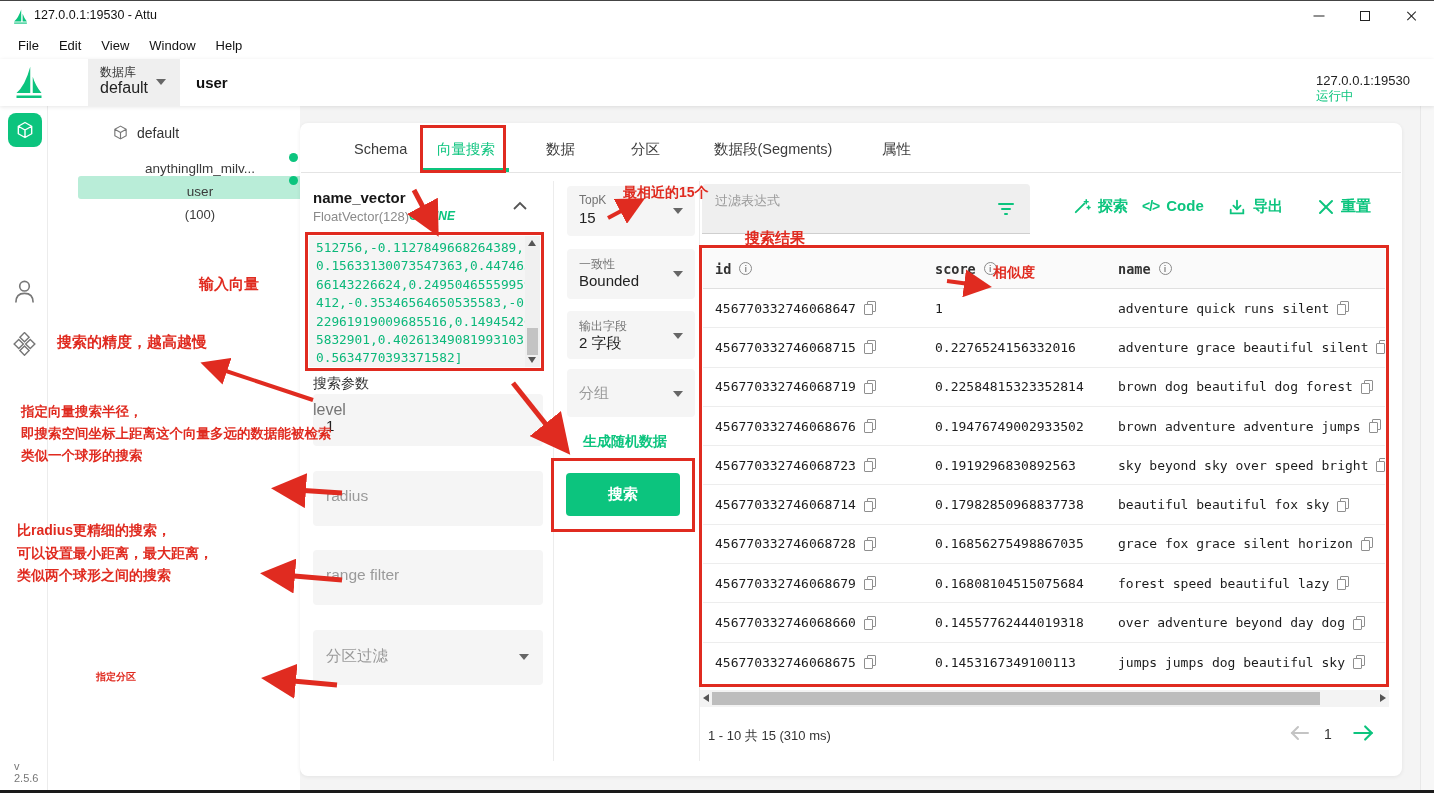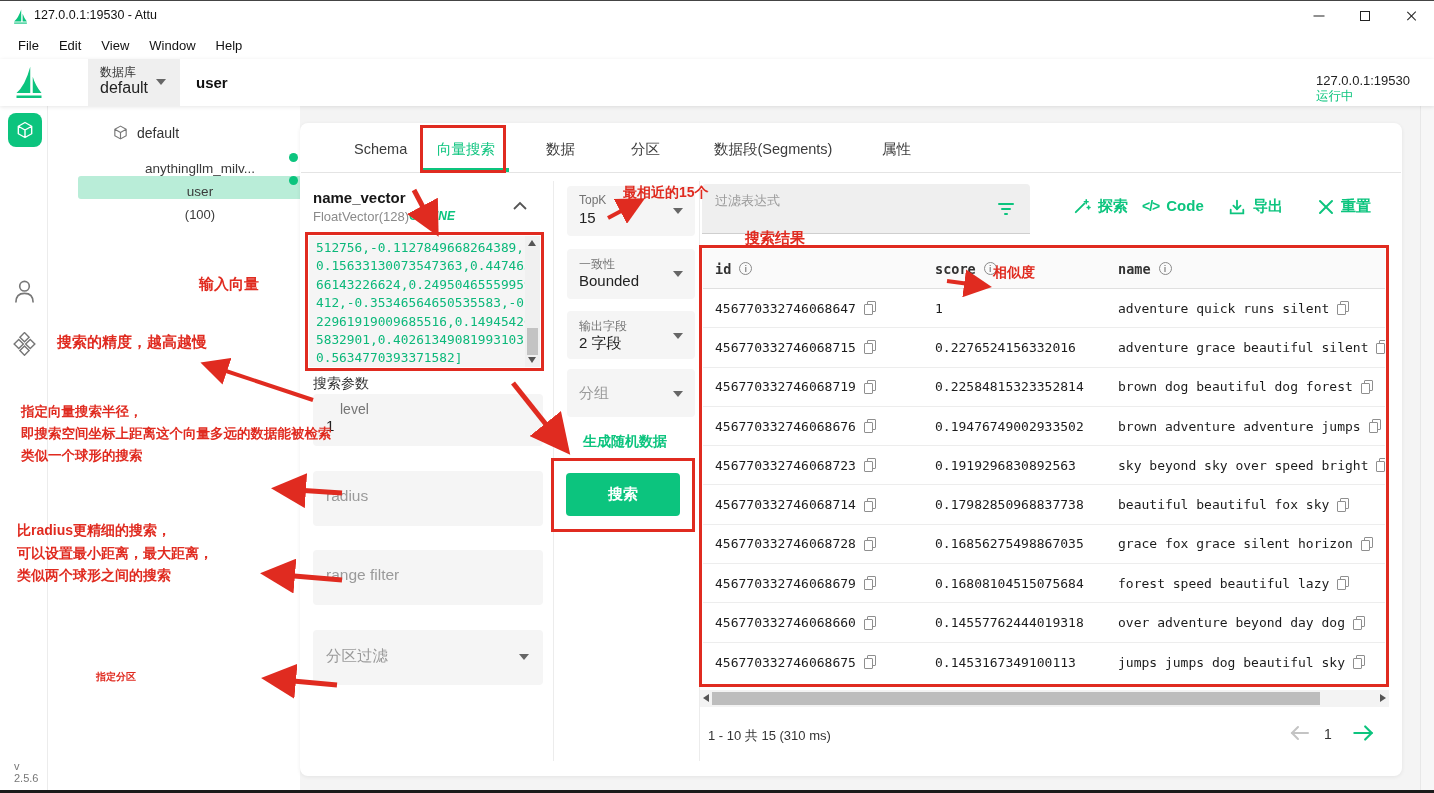--- a/index.html
+++ b/index.html
@@ -77,21 +77,21 @@
   .tri-up   { width:0;height:0;border-left:4px solid transparent;border-right:4px solid transparent;border-bottom:6px solid #555; }
   .tri-down { width:0;height:0;border-left:4px solid transparent;border-right:4px solid transparent;border-top:6px solid #555; }
   .tri-left { width:0;height:0;border-top:4px solid transparent;border-bottom:4px solid transparent;border-right:6px solid #555; }
   .tri-right{ width:0;height:0;border-top:4px solid transparent;border-bottom:4px solid transparent;border-left:6px solid #555; }
   .vec-sb .tri-up { position:absolute; left:3px; top:4px; }
   .vec-sb .tri-down { position:absolute; left:3px; bottom:4px; }
   .vec-thumb { position:absolute; left:2px; top:92px; width:11px; height:27px; background:#c3c3c3; }
 
   .sec-label { position:absolute; left:313px; top:374px; font-size:14px; color:#333; }
   .gbox { position:absolute; left:313px; width:230px; background:#f5f5f5; border-radius:4px; cursor:pointer; }
-  .gbox .slbl { position:absolute; left:27px; top:7px; font-size:14px; color:#757575; }
+  .gbox .slbl { position:absolute; left:0; top:7px; font-size:16px; color:#757575; }
   .gbox .sval { position:absolute; left:13px; top:23px; font-size:15px; color:#222; }
   .gbox .ph { position:absolute; left:13px; top:16px; font-size:15.5px; color:#9a9a9a; }
   .gbox .caret { position:absolute; right:14px; top:24px; }
   #level-box { top:393px; height:52px; cursor:text; }
   #radius-box { top:470px; height:55px; cursor:text; }
   #range-box { top:549px; height:55px; cursor:text; }
   #part-box { top:629px; height:55px; }
 
   
   .mbox { position:absolute; left:567px; width:128px; background:#f5f5f5; border-radius:4px; cursor:pointer; }

